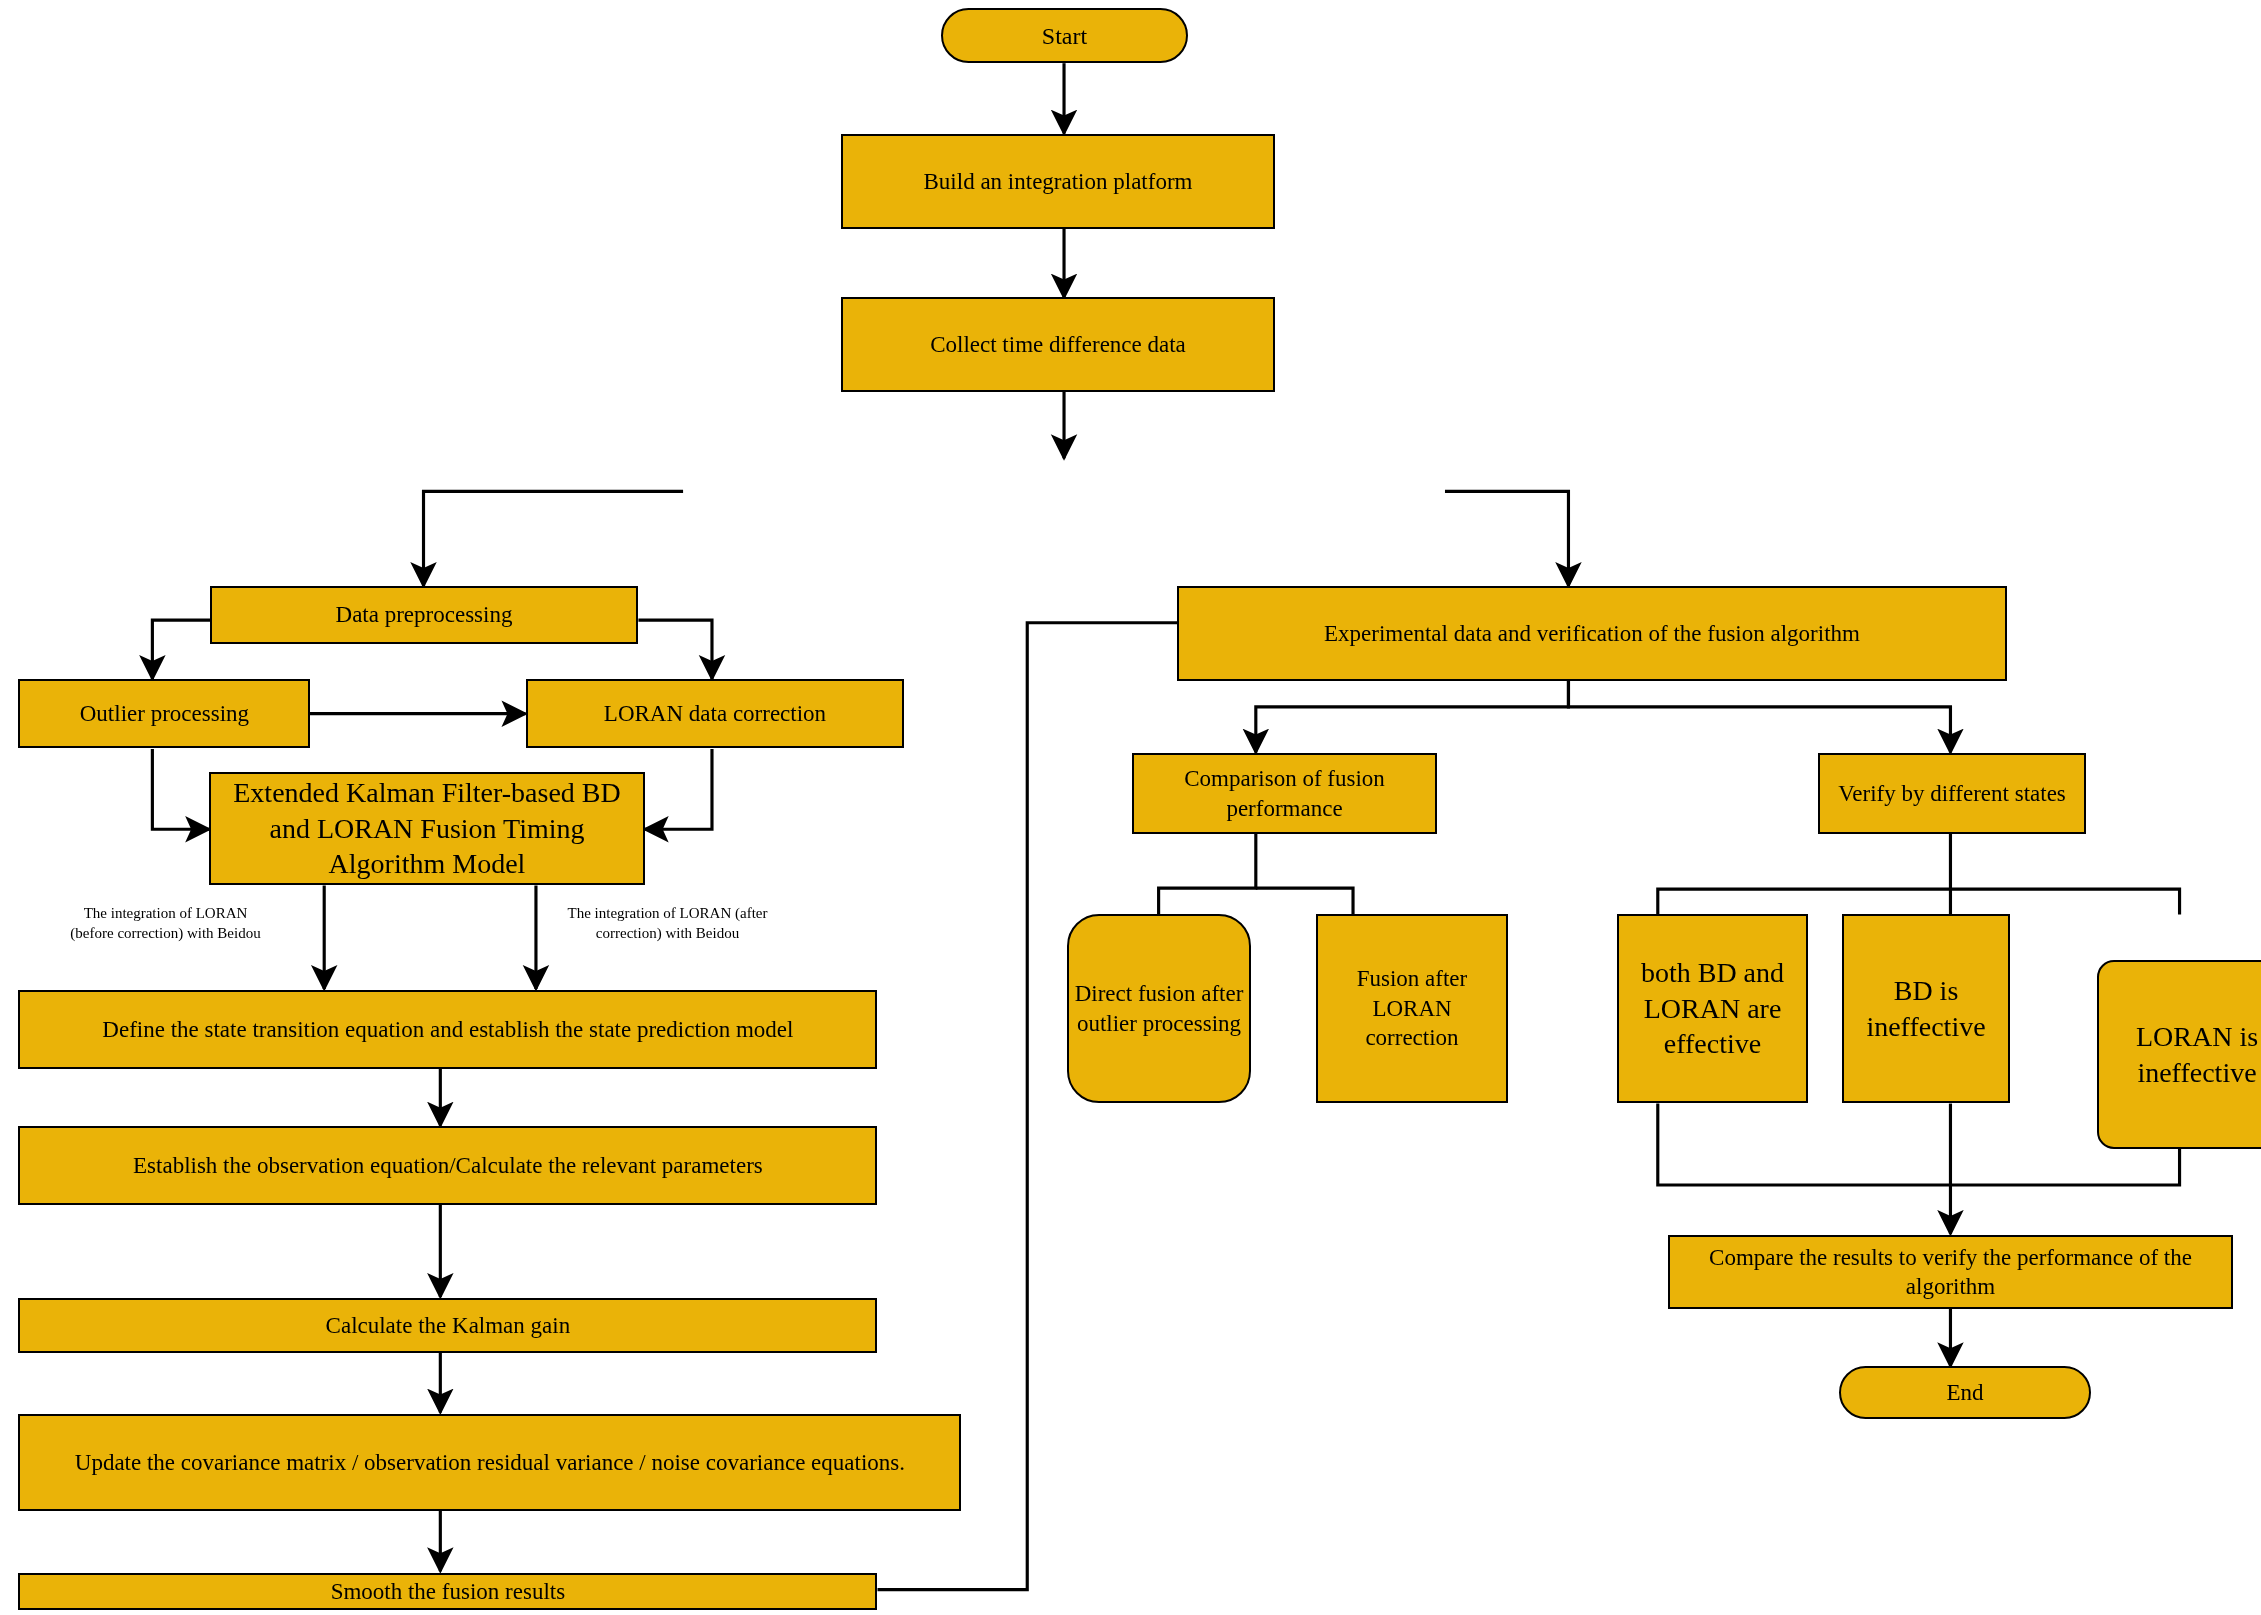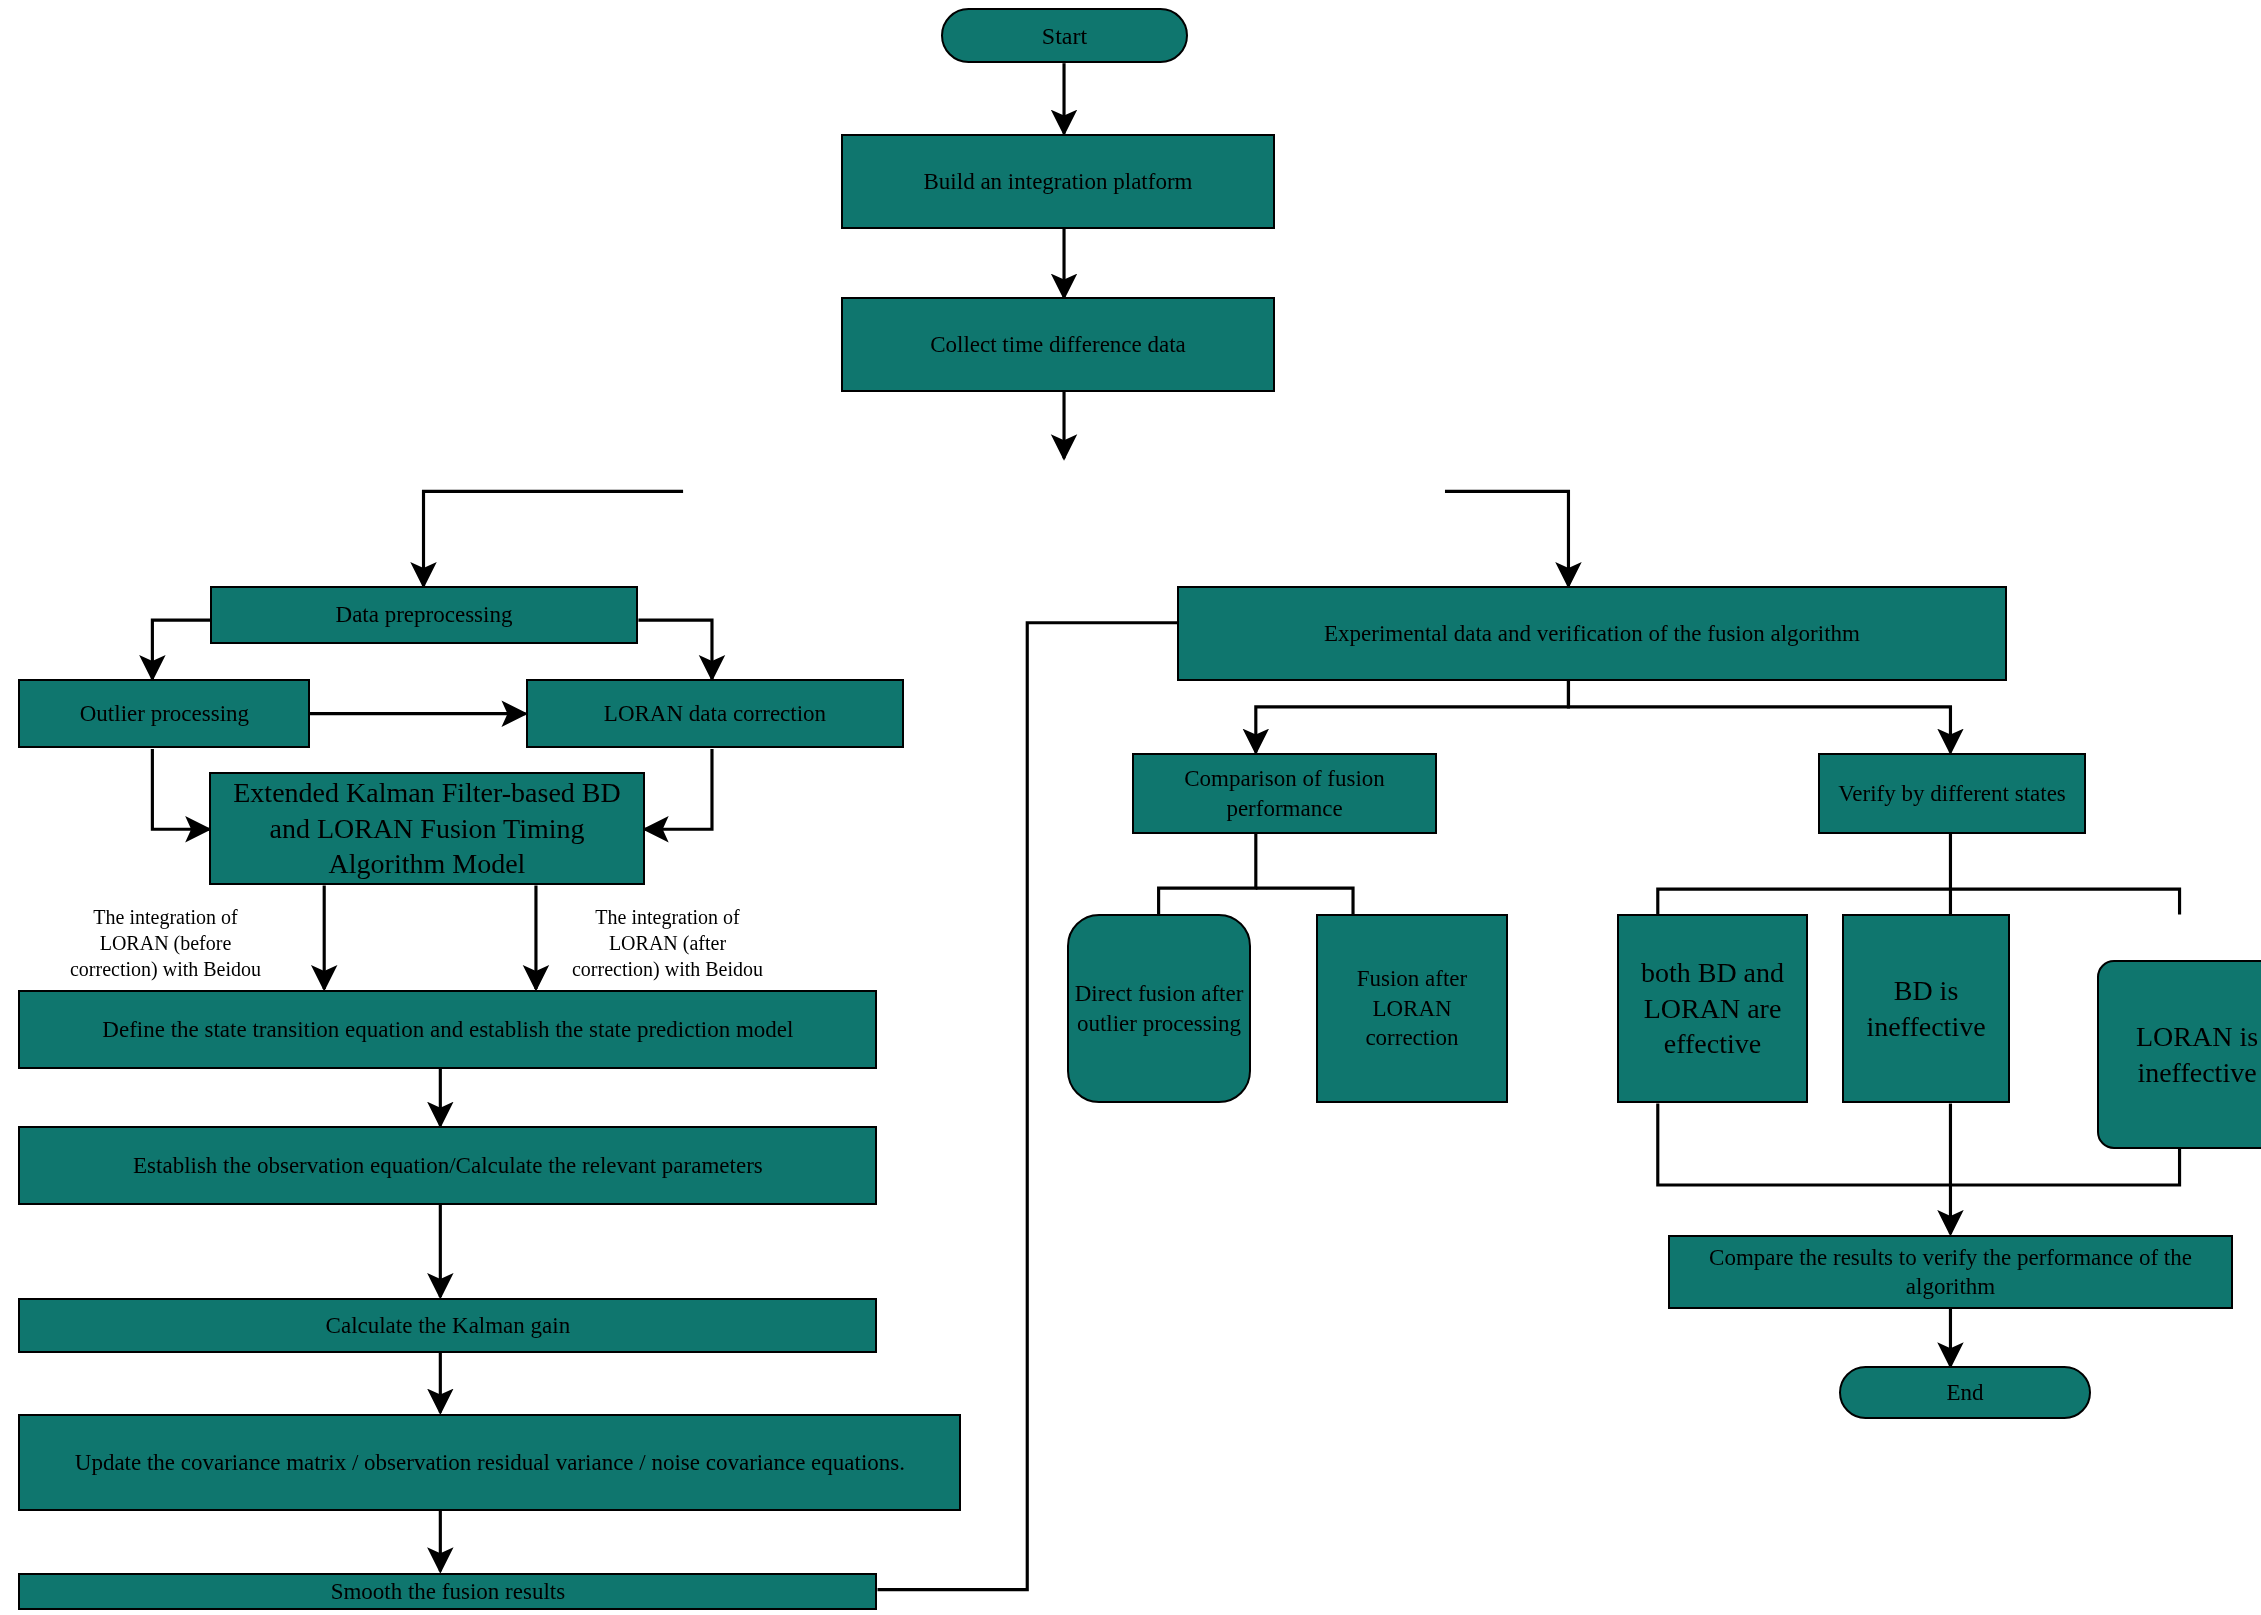--- a/index.html
+++ b/index.html
@@ -1,26 +1,26 @@
 <!DOCTYPE html>
 <html style="font-size:8.4px"><head>
 <meta charset="utf-8">
 <style>
   html,body{margin:0;padding:0;background:#ffffff;}
   body{font-family:"Liberation Serif","DejaVu Serif",serif;}
   #stage{position:relative;width:2261px;height:1616px;background:#fff;overflow:hidden;}
   #wires{position:absolute;left:0;top:0;width:2261px;height:1616px;}
-  .node{position:absolute;box-sizing:border-box;border:2.1px solid #000;background:#0f766e;
+  .node{position:absolute;box-sizing:border-box;border:2.1px solid #000;background:#eab308;
         display:flex;align-items:center;justify-content:center;text-align:center;
         color:#000;line-height:1.28;padding:2.1px 5.3px;}
   .term{border-radius:37px;}
   .t46{font-size:24px;}
   .t44{font-size:23px;}
   .t42{font-size:28px;}
-  .t30{font-size:20px;font-family:Liberation Serif, serif;}
+  .t30{font-size:15px;font-family:Liberation Serif, serif;}
   .note{position:absolute;color:#000;text-align:center;line-height:1.3;}
 </style>
 </head>
 <body>
 
 <div id="stage">
 
   <svg id="wires" viewBox="0 0 4303 3075" xmlns="http://www.w3.org/2000/svg">
     <defs>
       <marker id="ar" markerWidth="9" markerHeight="9" refX="7.6" refY="4.5" orient="auto">

